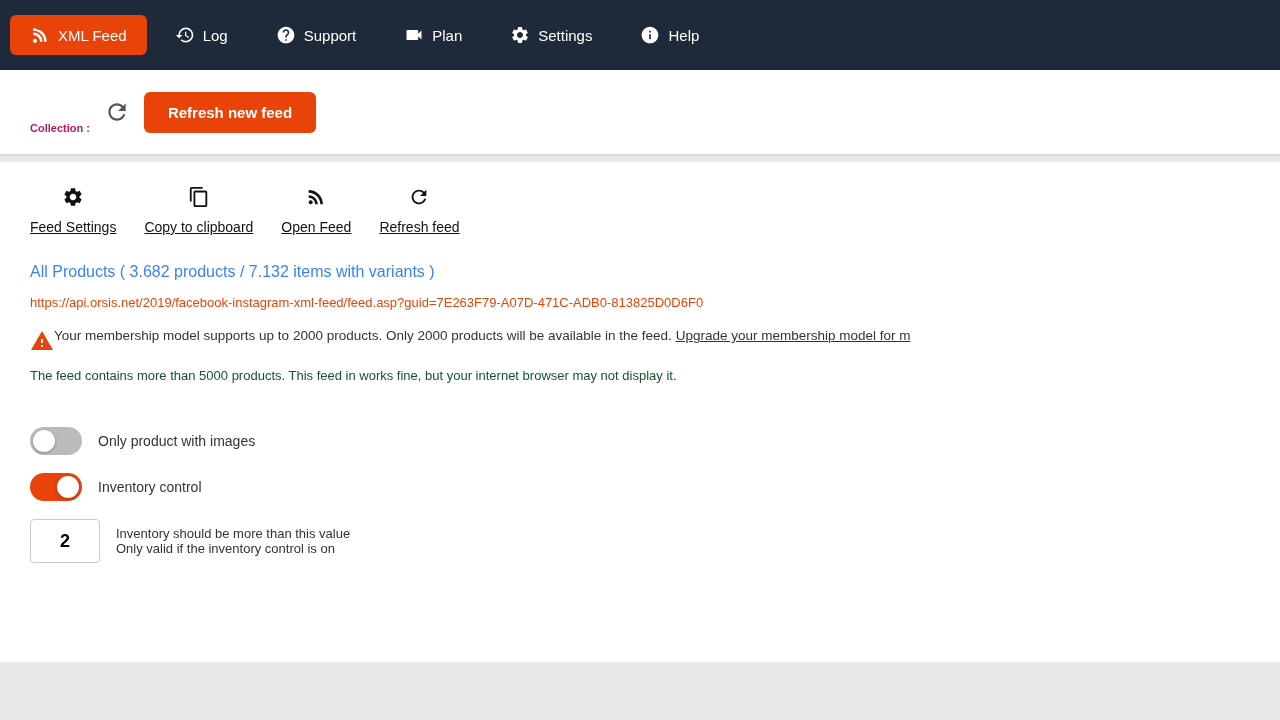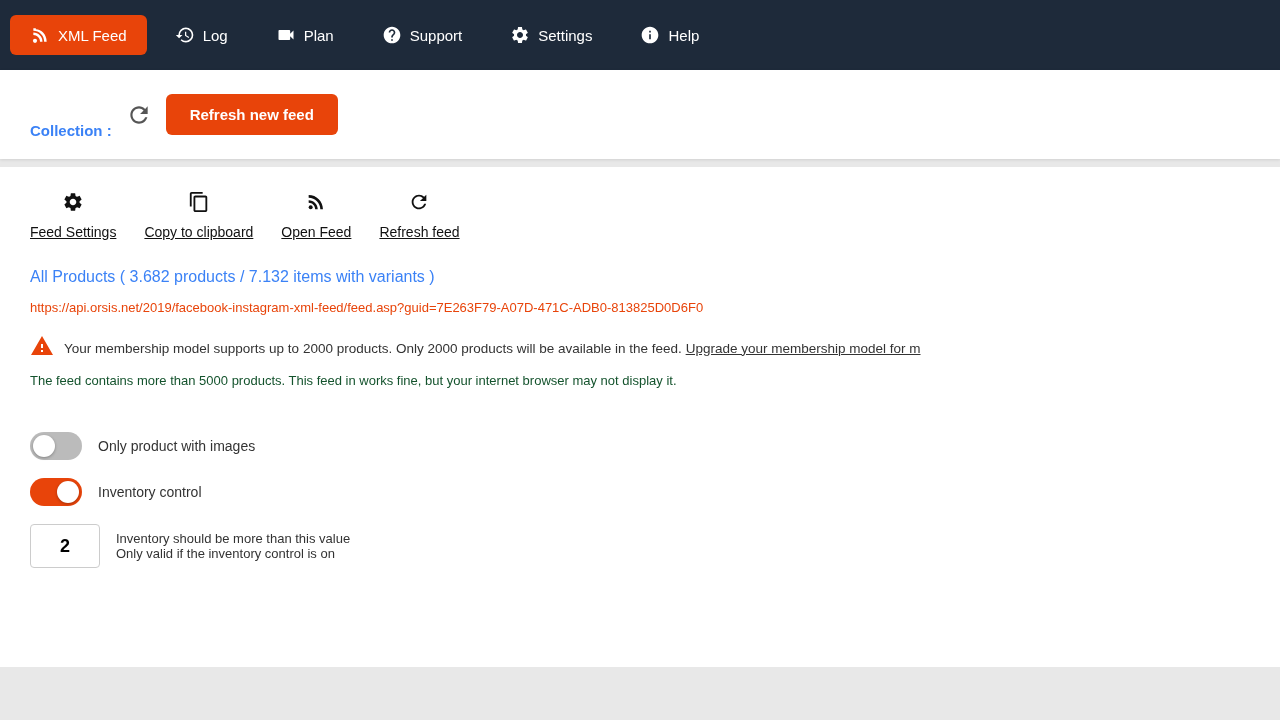--- a/index.html
+++ b/index.html
@@ -40,23 +40,23 @@
     .collection-bar {
       background: white;
       padding: 20px 30px;
       display: flex;
       align-items: center;
       gap: 14px;
       margin-bottom: 8px;
       box-shadow: 0 1px 3px rgba(0,0,0,0.1);
     }
     .collection-label {
-      color: #3b82f6;
+      color: #be185d;
       font-weight: bold;
-      font-size: 15px;
+      font-size: 11px;
       white-space: nowrap;
       margin-top: 32px;
     }
     .collection-select {
       padding: 8px 14px;
       font-size: 14px;
       border: 1px solid #ccc;
       border-radius: 4px;
       background: white;
       min-width: 200px;
@@ -130,22 +130,21 @@
       font-size: 13px;
       margin-bottom: 18px;
       word-break: break-all;
       text-decoration: none;
       display: block;
     }
 
     
     .warning-box {
       display: flex;
-      align-items: center;
-      gap: 10px;
+      align-items: flex-start;
       margin-bottom: 10px;
       font-size: 13.5px;
       color: #333;
     }
     .warning-icon {
       color: #e8440a;
       font-size: 20px;
       flex-shrink: 0;
       margin-top: 1px;
     }
@@ -244,32 +243,32 @@
     <span class="nav-icon">
       <svg width="20" height="20" viewBox="0 0 24 24" fill="white">
         <path d="M13 3a9 9 0 00-9 9H1l3.89 3.89.07.14L9 12H6c0-3.87 3.13-7 7-7s7 3.13 7 7-3.13 7-7 7c-1.93 0-3.68-.79-4.95-2.05L6.7 18.3A8.964 8.964 0 0013 21a9 9 0 000-18zm-1 5v5l4.28 2.54.72-1.21-3.5-2.08V8H12z"></path>
       </svg>
     </span>
     <span>Log</span>
   </a>
   <a class="nav-item">
     <span class="nav-icon">
       <svg width="20" height="20" viewBox="0 0 24 24" fill="white">
+        <path d="M12 2C6.48 2 2 6.48 2 12s4.48 10 10 10 10-4.48 10-10S17.52 2 12 2zm1 17h-2v-2h2v2zm2.07-7.75l-.9.92C13.45 12.9 13 13.5 13 15h-2v-.5c0-1.1.45-2.1 1.17-2.83l1.24-1.26c.37-.36.59-.86.59-1.41 0-1.1-.9-2-2-2s-2 .9-2 2H8c0-2.21 1.79-4 4-4s4 1.79 4 4c0 .88-.36 1.68-.93 2.25z"></path>
+      </svg>
+    </span>
+    <span>Support</span>
+  </a>
+  <a class="nav-item">
+    <span class="nav-icon">
+      <svg width="20" height="20" viewBox="0 0 24 24" fill="white">
         <path d="M17 10.5V7c0-.55-.45-1-1-1H4c-.55 0-1 .45-1 1v10c0 .55.45 1 1 1h12c.55 0 1-.45 1-1v-3.5l4 4v-11l-4 4z"></path>
       </svg>
     </span>
     <span>Plan</span>
-  </a>
-  <a class="nav-item">
-    <span class="nav-icon">
-      <svg width="20" height="20" viewBox="0 0 24 24" fill="white">
-        <path d="M12 2C6.48 2 2 6.48 2 12s4.48 10 10 10 10-4.48 10-10S17.52 2 12 2zm1 17h-2v-2h2v2zm2.07-7.75l-.9.92C13.45 12.9 13 13.5 13 15h-2v-.5c0-1.1.45-2.1 1.17-2.83l1.24-1.26c.37-.36.59-.86.59-1.41 0-1.1-.9-2-2-2s-2 .9-2 2H8c0-2.21 1.79-4 4-4s4 1.79 4 4c0 .88-.36 1.68-.93 2.25z"></path>
-      </svg>
-    </span>
-    <span>Support</span>
   </a>
   <a class="nav-item">
     <span class="nav-icon">
       <svg width="20" height="20" viewBox="0 0 24 24" fill="white">
         <path d="M19.14 12.94c.04-.3.06-.61.06-.94 0-.32-.02-.64-.07-.94l2.03-1.58c.18-.14.23-.41.12-.61l-1.92-3.32c-.12-.22-.37-.29-.59-.22l-2.39.96c-.5-.38-1.03-.7-1.62-.94l-.36-2.54c-.04-.24-.24-.41-.48-.41h-3.84c-.24 0-.43.17-.47.41l-.36 2.54c-.59.24-1.13.57-1.62.94l-2.39-.96c-.22-.08-.47 0-.59.22L2.74 8.87c-.12.21-.08.47.12.61l2.03 1.58c-.05.3-.09.63-.09.94s.02.64.07.94l-2.03 1.58c-.18.14-.23.41-.12.61l1.92 3.32c.12.22.37.29.59.22l2.39-.96c.5.38 1.03.7 1.62.94l.36 2.54c.05.24.24.41.48.41h3.84c.24 0 .44-.17.47-.41l.36-2.54c.59-.24 1.13-.56 1.62-.94l2.39.96c.22.08.47 0 .59-.22l1.92-3.32c.12-.22.07-.47-.12-.61l-2.01-1.58zM12 15.6c-1.98 0-3.6-1.62-3.6-3.6s1.62-3.6 3.6-3.6 3.6 1.62 3.6 3.6-1.62 3.6-3.6 3.6z"></path>
       </svg>
     </span>
     <span>Settings</span>
   </a>
   <a class="nav-item">

